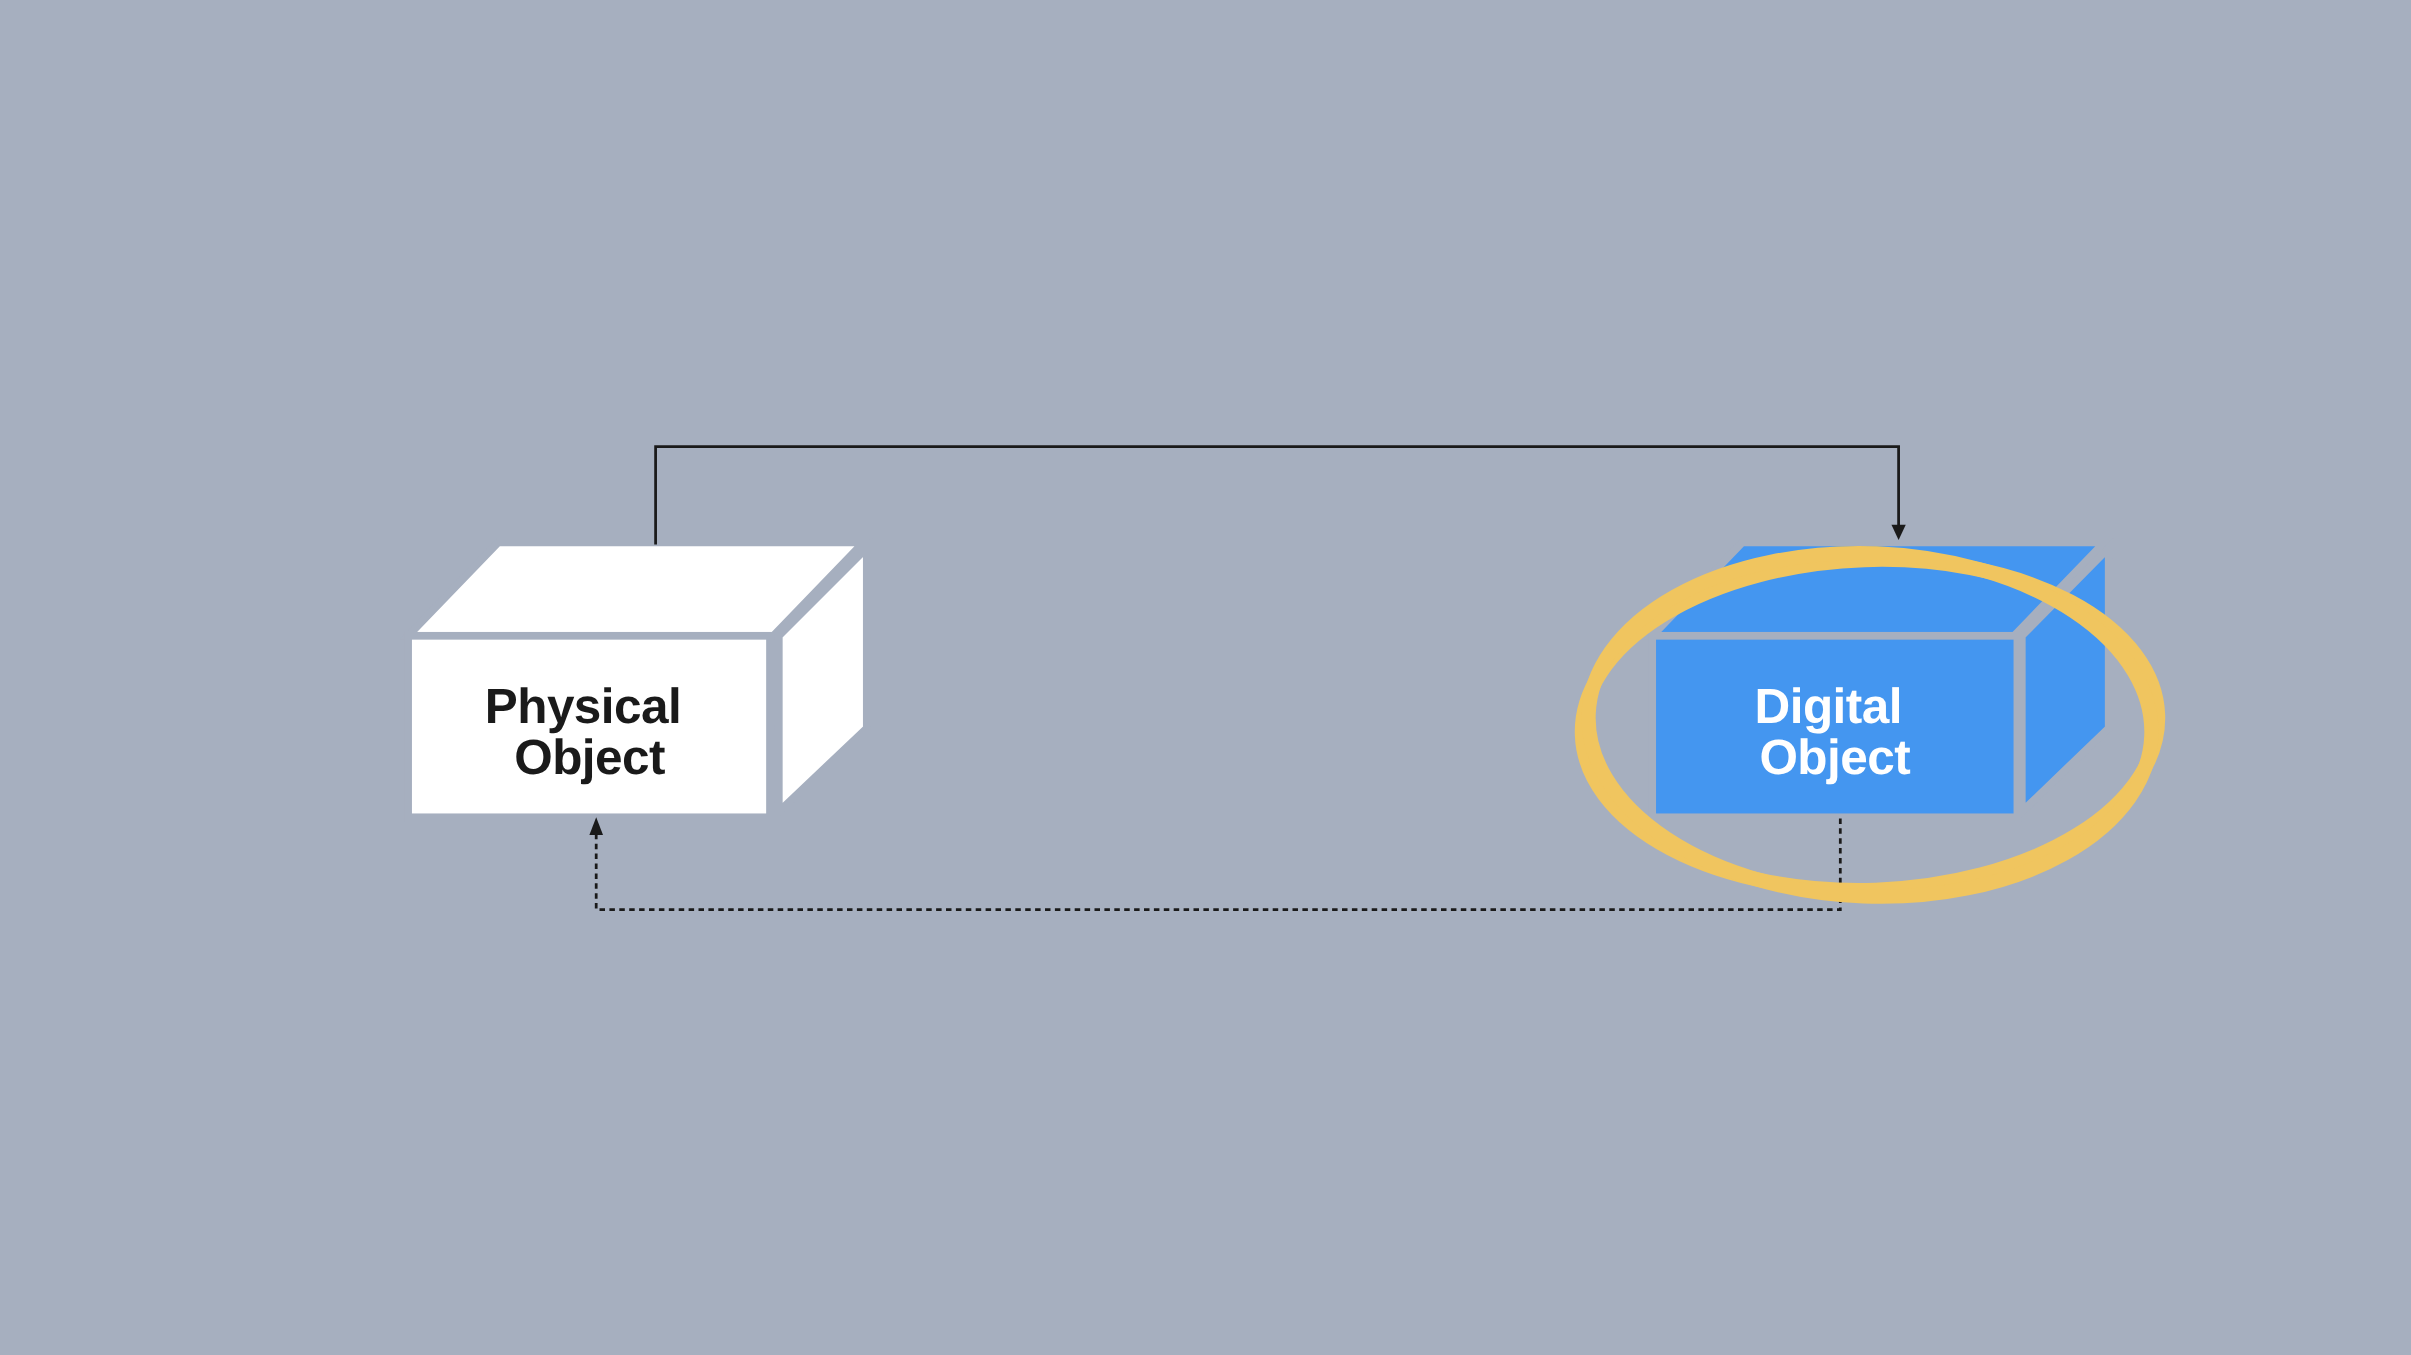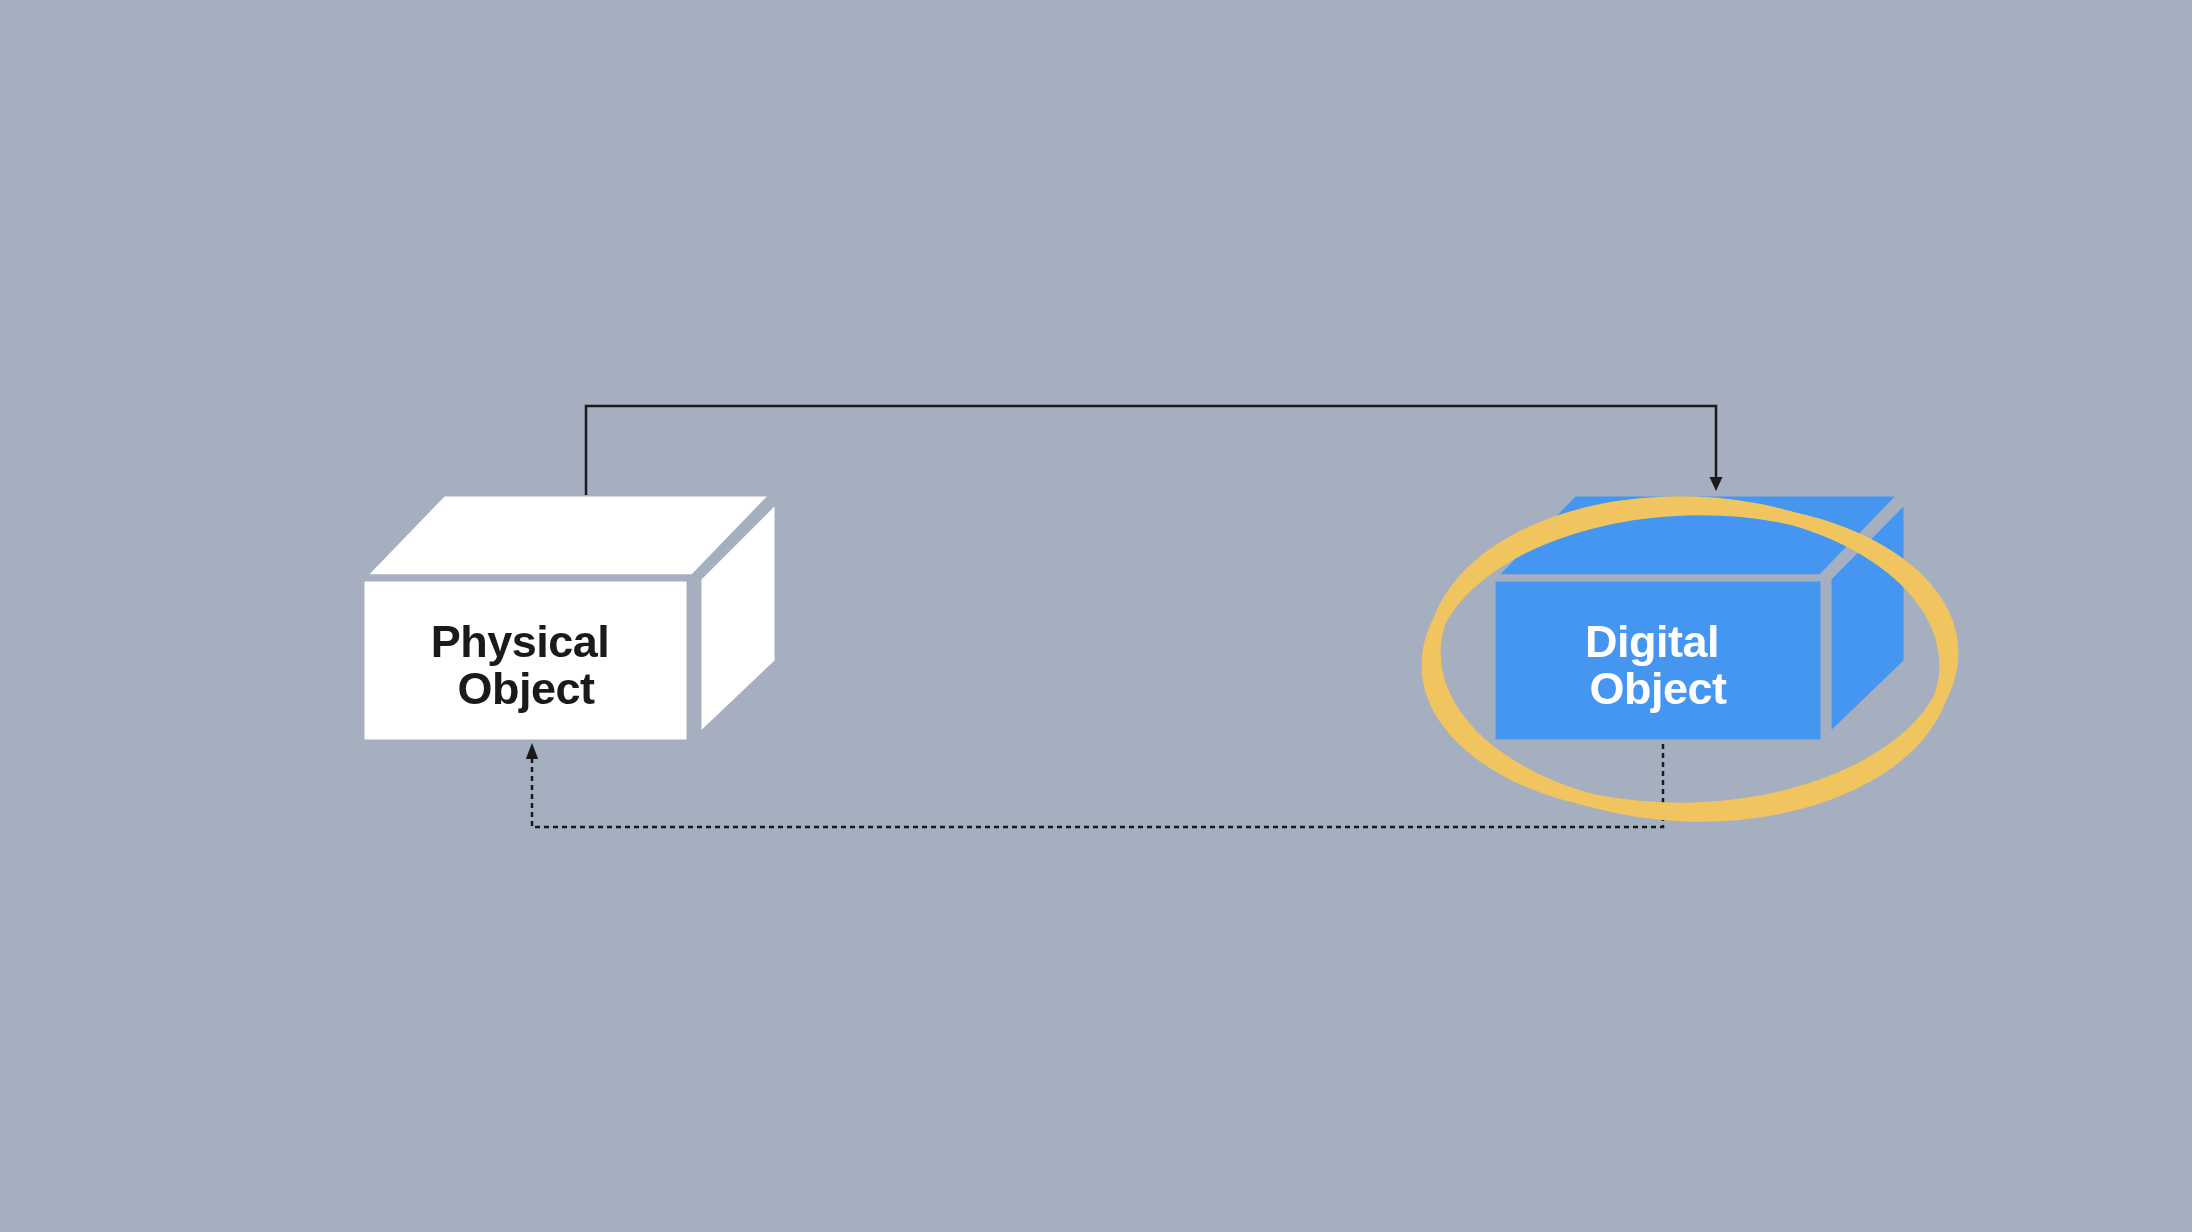--- a/index.html
+++ b/index.html
@@ -7,20 +7,21 @@
     padding: 0;
     width: 2192px;
     height: 1232px;
     background: #A6AFBF;
     overflow: hidden;
   }
   .canvas-wrap {
     position: relative;
     width: 1749px;
     height: 1232px;
+    padding-left: 10px;
   }
   svg { display: block; }
   .face {
     stroke: #A6AFBF;        
     stroke-width: 7;
     stroke-linejoin: miter;
   }
   .edge-line {
     fill: none;
     stroke-width: 2.5;

